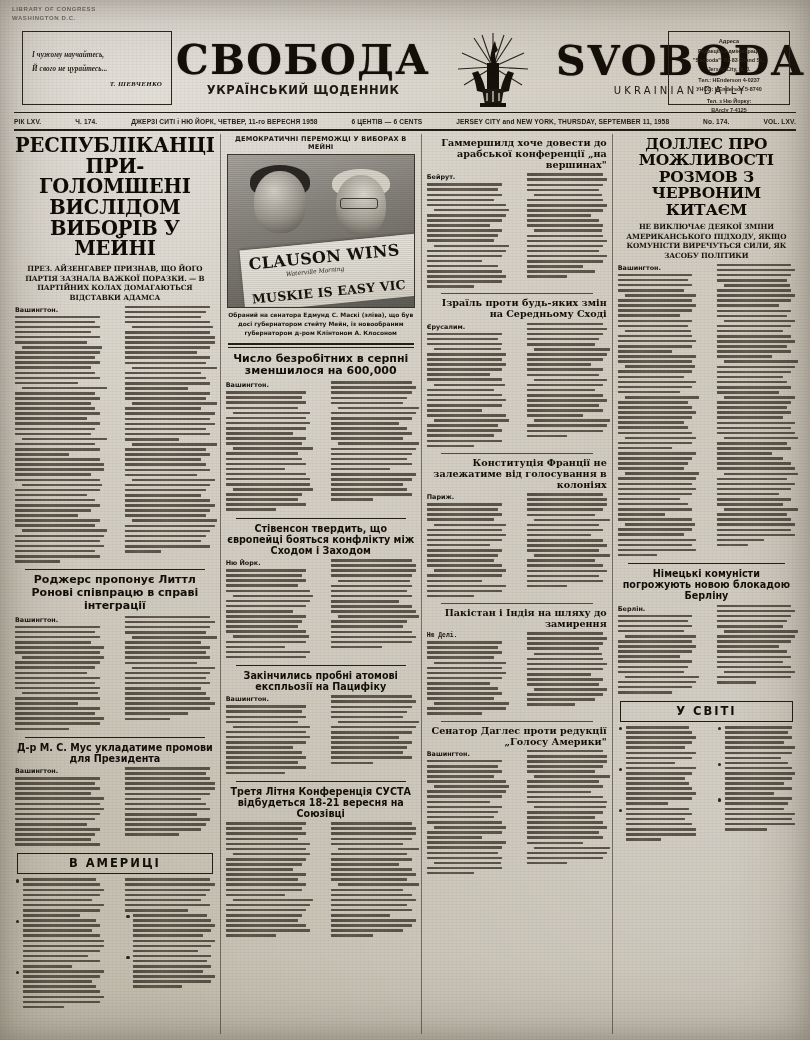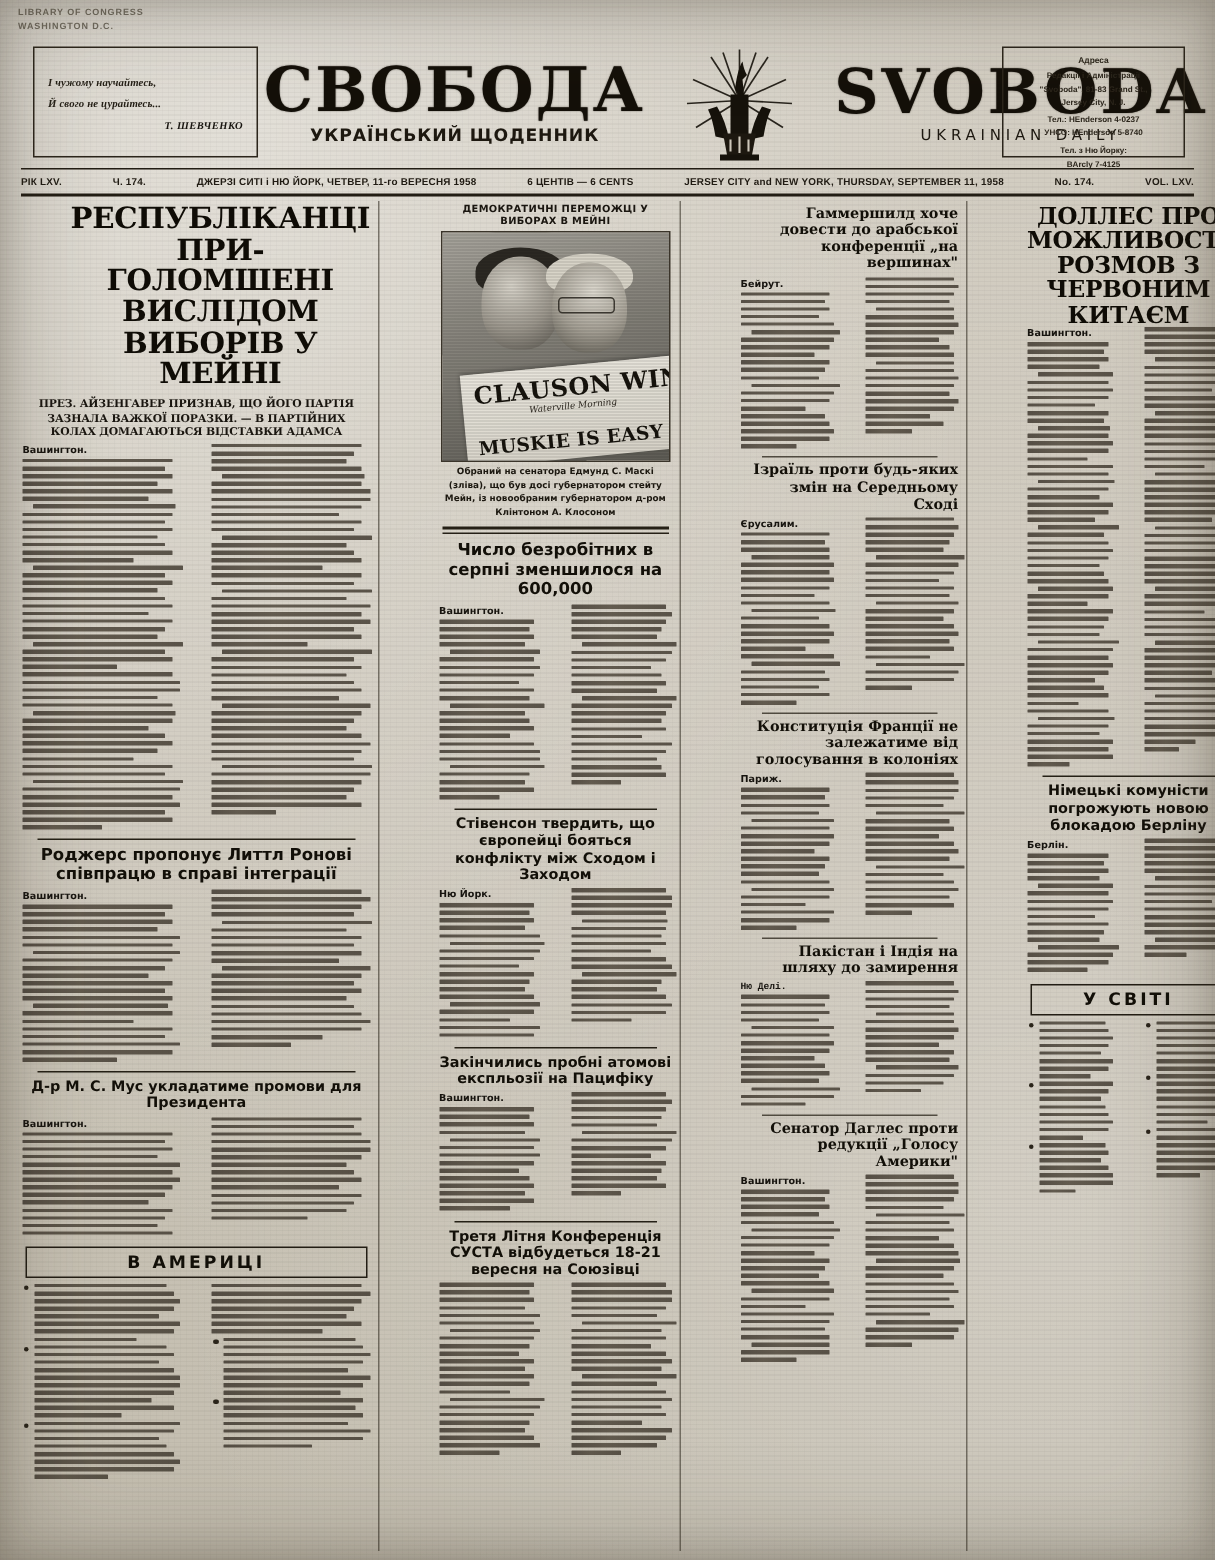--- a/index.html
+++ b/index.html
@@ -103,32 +103,32 @@
     display:flex;align-items:center;
     font-family:"Liberation Sans", sans-serif;
     font-size:6.6px;font-weight:700;color:#201b13;letter-spacing:.15px;
   }
   .dl-sp{flex:0 0 auto;}
   .dl-gap{flex:1 1 auto;}
 
   
   .body{position:absolute;left:10px;right:10px;top:134px;bottom:6px;display:flex;gap:0;}
   .col{position:relative;box-sizing:border-box;padding:0 5px;}
-  .col + .col{border-left:1px solid rgba(40,34,24,.55);padding-left:40px;}
+  .col + .col{border-left:1px solid rgba(40,34,24,.55);}
   .c1{flex:0 0 203px;}
   .c2{flex:0 0 201px;}
   .c3{flex:0 0 191px;}
   .c4{flex:1 1 auto;}
 
   h1.head{
     font-family:"DejaVu Serif", serif;
     font-weight:700;text-align:center;margin:2px 0 0;
     color:#0f0c06;line-height:1.06;letter-spacing:-.2px;
   }
-  h1.h-big{font-size:19.5px;margin-left:32px;}
+  h1.h-big{font-size:19.5px;}
   h1.h-mid{font-size:15.5px;}
   .subhead{
     font-family:"DejaVu Serif", serif;
     font-weight:700;font-size:7.2px;text-align:center;
     line-height:1.34;margin:4px 2px 3px;color:#1a1610;
     letter-spacing:-.1px;
   }
   h2.head2{
     font-family:"DejaVu Sans", sans-serif;
     font-weight:700;font-size:11px;text-align:center;
@@ -1049,20 +1049,21 @@
             <div class="ln i w95"></div>
           <div class="ln w88"></div>
             <div class="ln w95"></div>
             <div class="ln w50"></div>
         </div>
       </div>
     </div>
 
     <div class="col c4">
       <h1 class="head h-mid">ДОЛЛЕС ПРО МОЖЛИВОСТІ РОЗМОВ З ЧЕРВОНИМ КИТАЄМ</h1>
+      <div class="subhead">НЕ ВИКЛЮЧАЄ ДЕЯКОЇ ЗМІНИ АМЕРИКАНСЬКОГО ПІДХОДУ, ЯКЩО КОМУНІСТИ ВИРЕЧУТЬСЯ СИЛИ, ЯК ЗАСОБУ ПОЛІТИКИ</div>
       <div class="twocol">
         <div class="tc">
           <span style="font-size:6.4px;font-family:'DejaVu Sans',sans-serif;font-weight:700;display:block;margin-bottom:2px;">Вашингтон.</span>
           <div class="ln w95"></div>
             <div class="ln w90"></div>
             <div class="ln w95"></div>
             <div class="ln w85"></div>
           <div class="ln i w92"></div>
             <div class="ln w95"></div>
             <div class="ln w88"></div>

